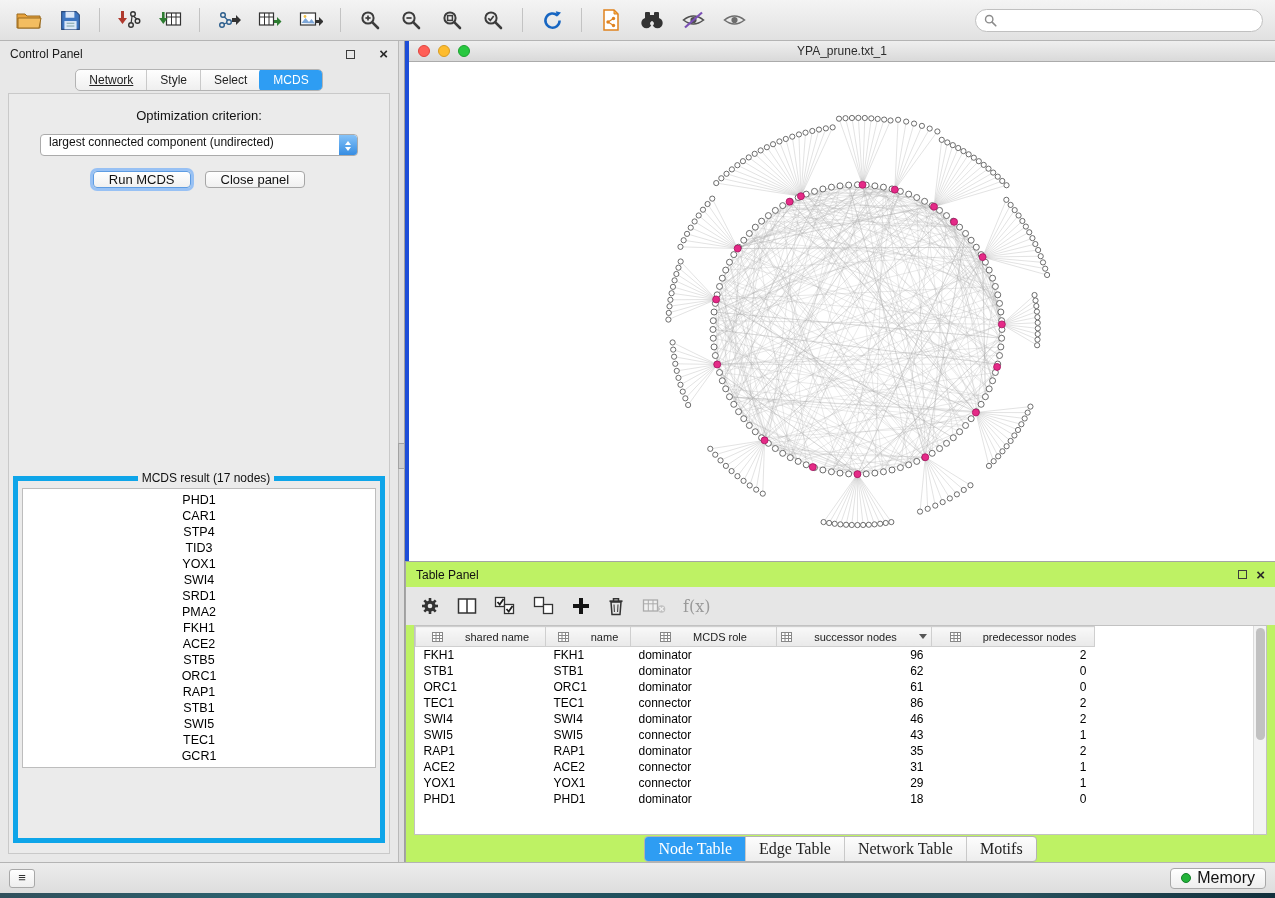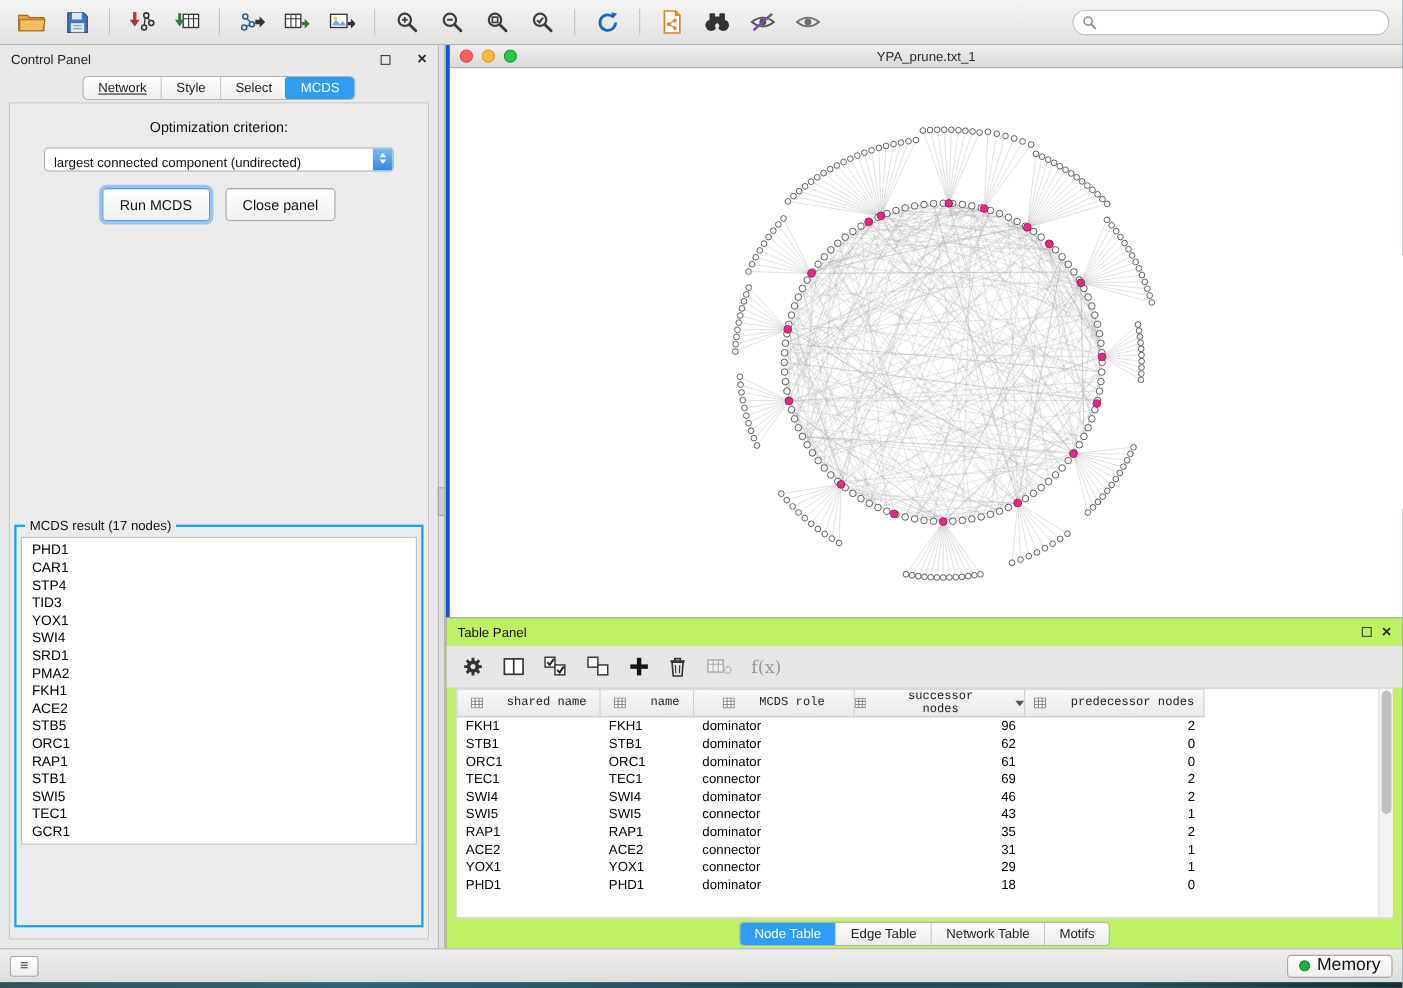--- a/index.html
+++ b/index.html
@@ -31,31 +31,31 @@
   .float-box{width:9px;height:9px;border:1.5px solid #3c3c3c;display:inline-block;}
   .xclose{font-size:15px;font-weight:bold;color:#2a2a2a;line-height:10px;}
   .cp-body{flex:1;display:flex;flex-direction:column;padding:0 8px 8px;min-height:0;}
   .cp-tabs{display:flex;margin:2px auto 0;border:1px solid #b3b3b3;border-radius:5px;background:linear-gradient(#fefefe,#efefef);overflow:hidden;}
   .cptab{padding:3px 13px;font-size:12px;color:#222;border-left:1px solid #c9c9c9;}
   .cptab:first-child{border-left:none;text-decoration:underline;}
   .cptab.selected{background:#2e9df3;color:#fff;border-radius:4px;margin:-1px;padding:4px 14px;border-left:none;}
   .cp-content{flex:1;margin-top:2px;border:1px solid #c9c9c9;background:#ebebeb;display:flex;flex-direction:column;min-height:0;padding-top:14px;}
   .opt-label{text-align:center;font-size:13px;color:#111;}
   .dropdown{margin:11px auto 0;width:318px;height:22px;background:#fff;border:1px solid #ababab;border-radius:4px;
-    display:flex;align-items:flex-end;overflow:hidden;}
+    display:flex;align-items:flex-start;overflow:hidden;}
   .dropdown .val{flex:1;font-size:12px;padding:0 8px;white-space:nowrap;}
   .stepper{width:18px;height:22px;background:linear-gradient(#85c2f8,#2f88e0);display:flex;flex-direction:column;align-items:center;justify-content:center;border-radius:0 3px 3px 0;}
   .tri-up{width:0;height:0;border-left:3.5px solid transparent;border-right:3.5px solid transparent;border-bottom:4.5px solid #fff;margin-bottom:2px;}
   .tri-dn{width:0;height:0;border-left:3.5px solid transparent;border-right:3.5px solid transparent;border-top:4.5px solid #fff;}
   .btn-row{display:flex;justify-content:center;gap:14px;margin-top:15px;}
-  .pbtn{height:30px;padding:0 15px;font-size:13px;font-family:"Liberation Sans",sans-serif;border:1px solid #a6a6a6;border-radius:4px;
+  .pbtn{height:17px;padding:0 15px;font-size:13px;font-family:"Liberation Sans",sans-serif;border:1px solid #a6a6a6;border-radius:4px;
     background:linear-gradient(#ffffff,#f0f0f0);color:#111;}
   .pbtn.focus{box-shadow:0 0 0 3px rgba(96,165,250,.6);border-color:#5e9ce2;}
   .spacer{flex:1;}
-  fieldset.result-box{margin:0 4px 10px;border:2px solid #0ea5e9;height:372px;display:flex;flex-direction:row;background:transparent;padding:1px;}
+  fieldset.result-box{margin:0 4px 10px;border:5px solid #0ea5e9;height:372px;display:flex;flex-direction:row;background:transparent;padding:1px;text-align:center;}
   fieldset.result-box legend{font-size:12px;color:#111;margin-left:7px;padding:0 4px;}
   .mcds-list{flex:1;margin:2px 3px 3px;background:#fff;border:1px solid #bdbdbd;padding:3px 9px;overflow:hidden;}
   .mcds-item{font-size:12.5px;line-height:16px;color:#000;}
 
   
   .net-window{flex:1;display:flex;flex-direction:column;min-height:0;border-left:4px solid #1d4ed8;}
   .net-titlebar{flex:0 0 21px;background:linear-gradient(#efefef,#d9d9d9);border-bottom:1px solid #ababab;
     display:flex;align-items:center;position:relative;}
   .lights{position:absolute;left:9px;top:4px;display:flex;gap:8px;}
   .light{width:12px;height:12px;border-radius:50%;}
@@ -70,29 +70,29 @@
   .table-panel{flex:0 0 301px;display:flex;flex-direction:column;background:#bef264;border-left:1px solid #a5a5a5;border-top:1px solid #a5a5a5;}
   .tp-header{flex:0 0 25px;display:flex;align-items:center;padding:0 10px;font-size:12px;gap:9px;}
   .tp-header .sp{margin-left:auto;}
   .tp-toolbar{flex:0 0 38px;display:flex;align-items:center;padding:0 14px;gap:17px;background:#e6e6e6;}
   .tpi{display:flex;align-items:center;justify-content:center;border:none;background:transparent;}
   .tpi.disabled{opacity:.4;}
   .fx{font-family:"DejaVu Serif",serif;font-size:16px;color:#9a9a9a;}
   .tp-tablewrap{flex:1;margin:0 8px;background:#fff;border:1px solid #c2c2c2;position:relative;overflow:hidden;}
   table.ntable{border-collapse:collapse;table-layout:fixed;width:679px;}
   table.ntable th{height:20px;background:linear-gradient(#f8f8f8,#e9e9e9);border:1px solid #cfcfcf;font-weight:normal;font-size:11px;color:#222;}
-  .thc{display:flex;align-items:center;justify-content:center;gap:22px;font-family:Liberation Mono, monospace;}
+  .thc{display:flex;align-items:center;justify-content:center;gap:22px;}
   .caret{width:0;height:0;border-left:4px solid transparent;border-right:4px solid transparent;border-top:5px solid #555;}
   table.ntable td{height:16px;padding:0 8px;font-size:12px;color:#000;white-space:nowrap;overflow:hidden;}
   td.num{text-align:right;padding-right:12px;}
   .vscroll{position:absolute;right:0;top:0;bottom:0;width:13px;background:#f3f3f3;border-left:1px solid #dcdcdc;}
   .vthumb{position:absolute;top:2px;left:2px;width:9px;height:112px;background:#c1c1c1;border-radius:5px;}
   .tp-tabs{flex:0 0 27px;display:flex;align-items:center;justify-content:center;}
   .seg{display:flex;border:1px solid #b3b3b3;border-radius:4px;background:linear-gradient(#fdfdfd,#ededed);overflow:hidden;}
-  .segtab{padding:3px 13px;font-size:12px;color:#222;border-left:1px solid #c9c9c9;}
+  .segtab{padding:3px 13px;font-size:16px;color:#222;border-left:1px solid #c9c9c9;font-family:Liberation Serif, serif;}
   .segtab:first-child{border-left:none;}
   .segtab.selected{background:#2e9df3;color:#fff;border-radius:4px;margin:-1px;padding:4px 14px;border-left:none;}
 
   
   .statusbar{flex:0 0 31px;background:linear-gradient(#ececec,#dddddd);border-top:1px solid #b4b4b4;
     display:flex;align-items:center;padding:0 9px;}
   .menu-btn{width:26px;height:19px;border:1px solid #a8a8a8;border-radius:3px;background:linear-gradient(#fff,#eee);
     font-size:13px;line-height:16px;text-align:center;color:#333;}
   .memory-btn{margin-left:auto;height:21px;border:1px solid #a8a8a8;border-radius:4px;background:linear-gradient(#ffffff,#eeeeee);
     display:flex;align-items:center;gap:6px;padding:0 10px;font-size:16px;color:#111;}
@@ -1253,21 +1253,21 @@
                   <td>ORC1</td>
                   <td>ORC1</td>
                   <td>dominator</td>
                   <td class="num">61</td>
                   <td class="num">0</td>
                 </tr>
                 <tr>
                   <td>TEC1</td>
                   <td>TEC1</td>
                   <td>connector</td>
-                  <td class="num">69</td>
+                  <td class="num">86</td>
                   <td class="num">2</td>
                 </tr>
                 <tr>
                   <td>SWI4</td>
                   <td>SWI4</td>
                   <td>dominator</td>
                   <td class="num">46</td>
                   <td class="num">2</td>
                 </tr>
                 <tr>

